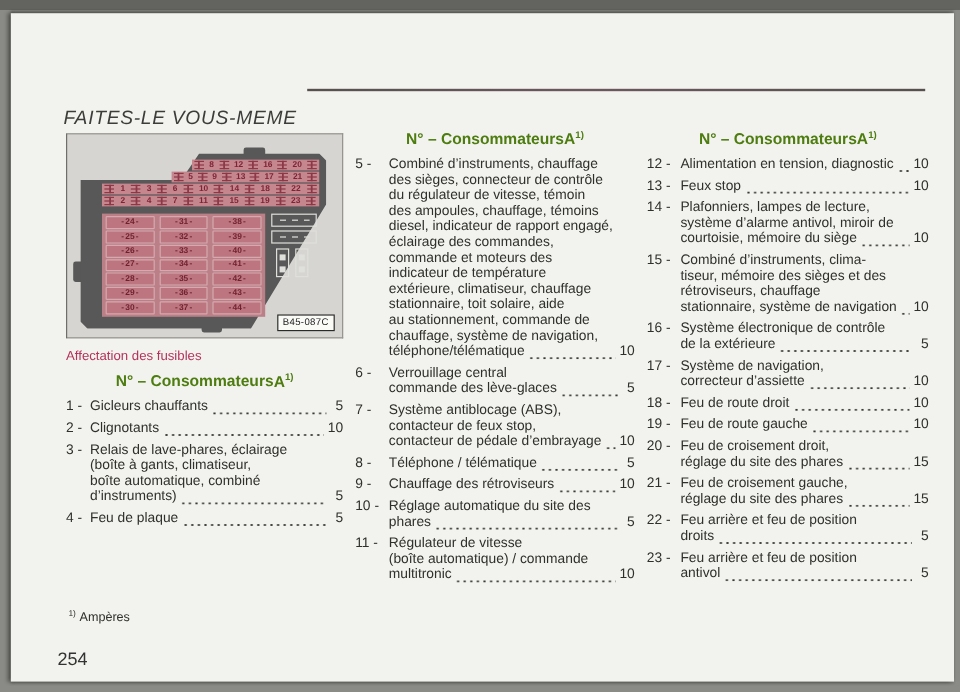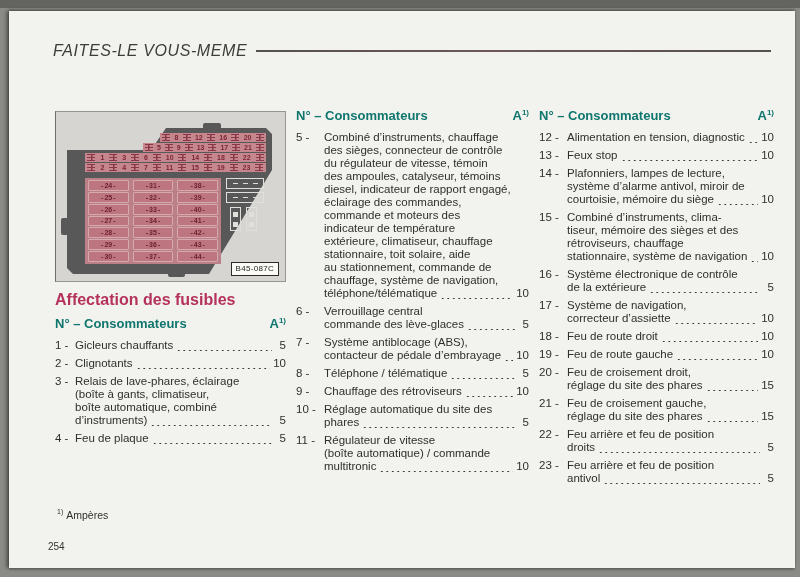--- a/index.html
+++ b/index.html
@@ -21,31 +21,31 @@
     font-family:"Liberation Sans", sans-serif;
     position:relative;
   }
   .scan{
     position:absolute;left:9px;top:11px;right:5px;bottom:9px;
     background:var(--page-bg);
     box-shadow:-3px 0 3px rgba(0,0,0,.35), 0 -2px 2px rgba(0,0,0,.25), 0 2px 2px rgba(0,0,0,.2);
   }
   
   .header-row{position:absolute;left:44px;top:31px;width:718px;display:flex;align-items:center;}
-  .htitle{font-style:italic;font-size:16px;letter-spacing:.6px;color:#3c3c3a;white-space:nowrap;}
+  .htitle{font-style:italic;font-size:16px;letter-spacing:.6px;color:#3c3c3a;white-space:nowrap;margin-top:48px;}
   .hline{flex:1;height:2px;margin-left:9px;background:linear-gradient(90deg,#55504f,#6d575f 45%,#55504f);}
   
   .content{
     position:absolute;left:46px;top:97px;width:720px;
     display:grid;grid-template-columns:231px 233px 235px;column-gap:10px;
   }
-  .colhead{display:flex;justify-content:space-between;align-items:baseline;
-    font-size:13px;font-weight:bold;color:#0f766e;margin-bottom:8px;}
+  .colhead{display:flex;justify-content:center;align-items:baseline;
+    font-size:13px;font-weight:bold;color:#4d7c0f;margin-bottom:8px;}
   .colhead sup{font-size:8px;}
-  .redhead{font-size:16px;font-weight:bold;color:var(--heading-red);margin:9px 0 7px;}
+  .redhead{font-size:11px;font-weight:normal;color:var(--heading-red);margin:9px 0 7px;}
   .items{font-size:11.5px;line-height:13px;color:var(--ink);}
   .item{display:flex;margin-bottom:5px;}
   .inum{flex:none;width:28px;}
   .col-left .inum{width:20px;}
   .ibody{flex:1;min-width:0;}
   .iline.last{display:flex;align-items:center;}
   .leader{flex:1;min-width:3px;margin:0 3px;align-self:flex-end;height:4px;
     background-image:radial-gradient(circle, #3a3a38 .8px, transparent 1px);
     background-size:5.5px 3px;background-repeat:repeat-x;background-position:left bottom;}
   .amp{flex:none;min-width:11px;text-align:right;}
@@ -86,21 +86,21 @@
   .cA{top:0;} .cB{top:14px;}
   .cC,.cD{position:absolute;top:29px;width:11px;height:24px;border:1px solid #dfdfdb;
     background:linear-gradient(#dfdfdb 0 0) 50% 25% / 5px 5px no-repeat,linear-gradient(#dfdfdb 0 0) 50% 80% / 5px 5px no-repeat;}
   .cC{left:4px;} .cD{left:20px;}
   .diaglabel{position:absolute;right:6px;bottom:5px;padding:1px 4px;
     background:#fafaf7;border:1px solid #2a2a2a;
     font-size:8px;letter-spacing:.3px;color:#1e1e1e;line-height:10px;}
   
   .footnote{position:absolute;left:48px;top:497px;font-size:10.5px;color:var(--ink);}
   .footnote sup{font-size:7px;margin-right:3px;}
-  .pagenum{position:absolute;left:39px;top:530px;font-size:10px;color:#333;}
+  .pagenum{position:absolute;left:39px;top:530px;font-size:15px;color:#333;}
 </style>
 </head>
 <body>
 
 <div class="scan">
 
   <div class="header-row">
     <span class="htitle">FAITES-LE VOUS-MEME</span>
     <span class="hline"></span>
   </div>
@@ -259,21 +259,21 @@
         <span>N° – Consommateurs</span>
         <span><span>A</span><sup>1)</sup></span>
       </div>
       <div class="items" id="items-middle">
           <div class="item">
             <span class="inum">5 -</span>
             <div class="ibody">
               <div class="iline">Combiné d’instruments, chauffage</div>
               <div class="iline">des sièges, connecteur de contrôle</div>
               <div class="iline">du régulateur de vitesse, témoin</div>
-              <div class="iline">des ampoules, catalyseur, témoins</div>
+              <div class="iline">des ampoules, chauffage, témoins</div>
               <div class="iline">diesel, indicateur de rapport engagé,</div>
               <div class="iline">éclairage des commandes,</div>
               <div class="iline">commande et moteurs des</div>
               <div class="iline">indicateur de température</div>
               <div class="iline">extérieure, climatiseur, chauffage</div>
               <div class="iline">stationnaire, toit solaire, aide</div>
               <div class="iline">au stationnement, commande de</div>
               <div class="iline">chauffage, système de navigation,</div>
               <div class="iline last">
                 <span class="itxt">téléphone/télématique</span>
@@ -290,20 +290,21 @@
                 <span class="itxt">commande des lève-glaces</span>
                 <span class="leader"></span>
                 <span class="amp">5</span>
               </div>
             </div>
           </div>
           <div class="item">
             <span class="inum">7 -</span>
             <div class="ibody">
               <div class="iline">Système antiblocage (ABS),</div>
+              <div class="iline">contacteur de feux stop,</div>
               <div class="iline last">
                 <span class="itxt">contacteur de pédale d’embrayage</span>
                 <span class="leader"></span>
                 <span class="amp">10</span>
               </div>
             </div>
           </div>
           <div class="item">
             <span class="inum">8 -</span>
             <div class="ibody">

